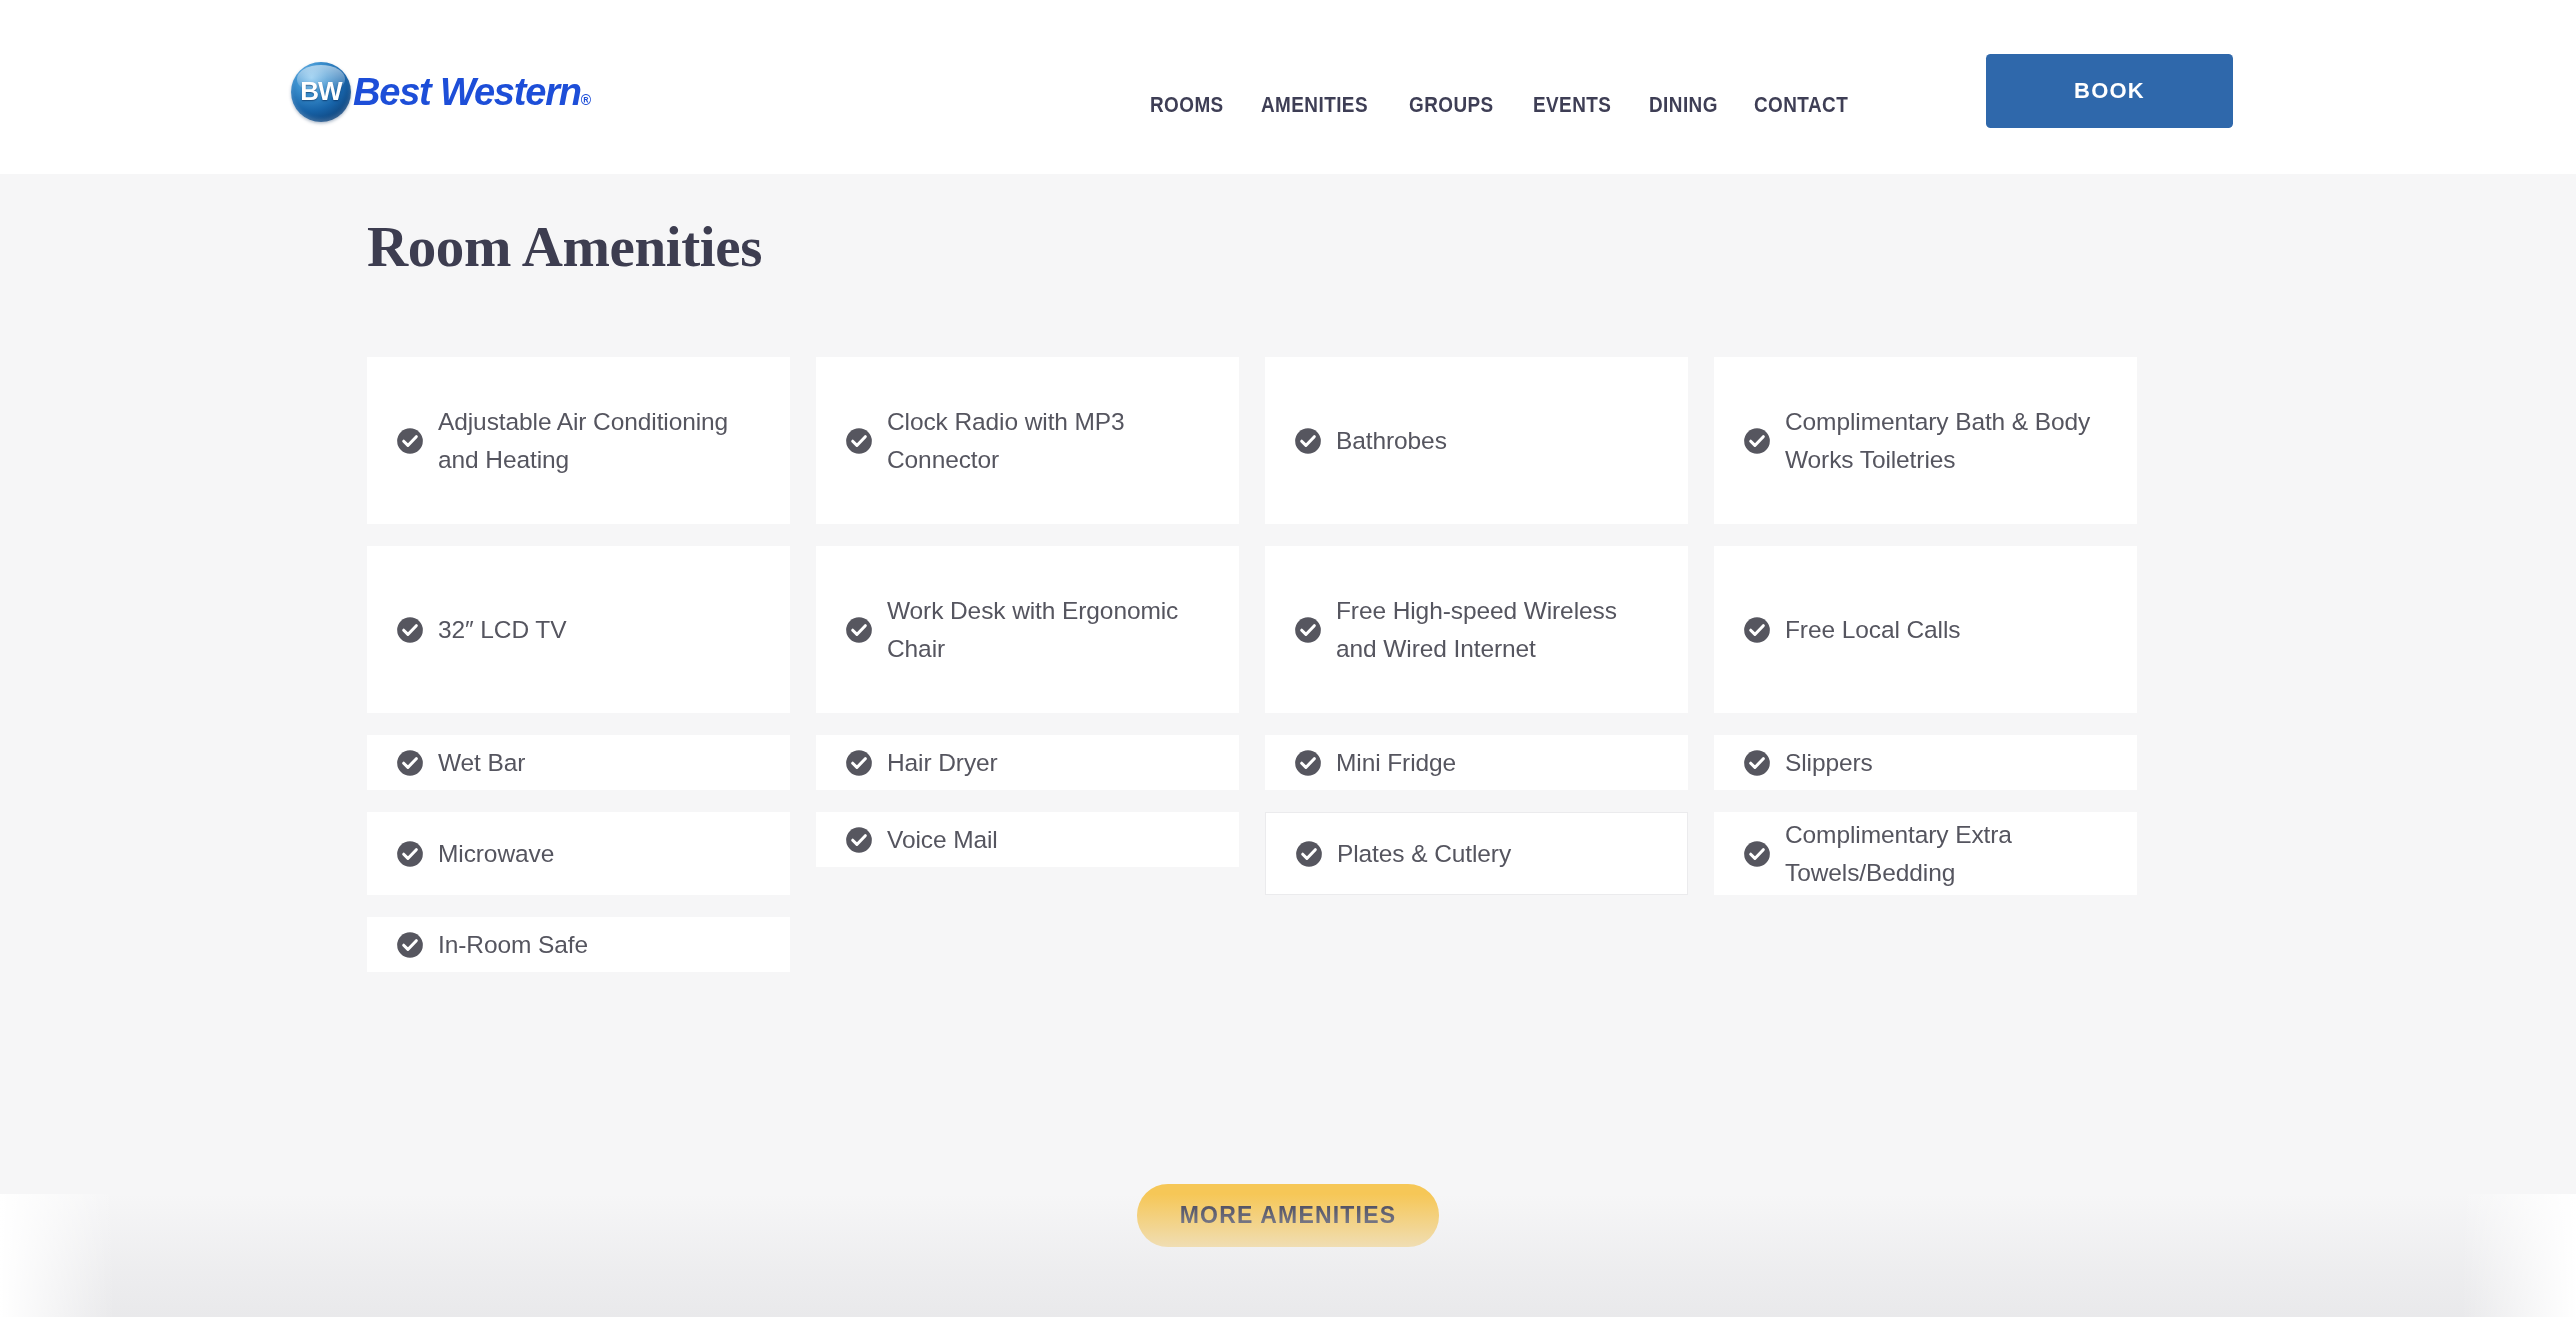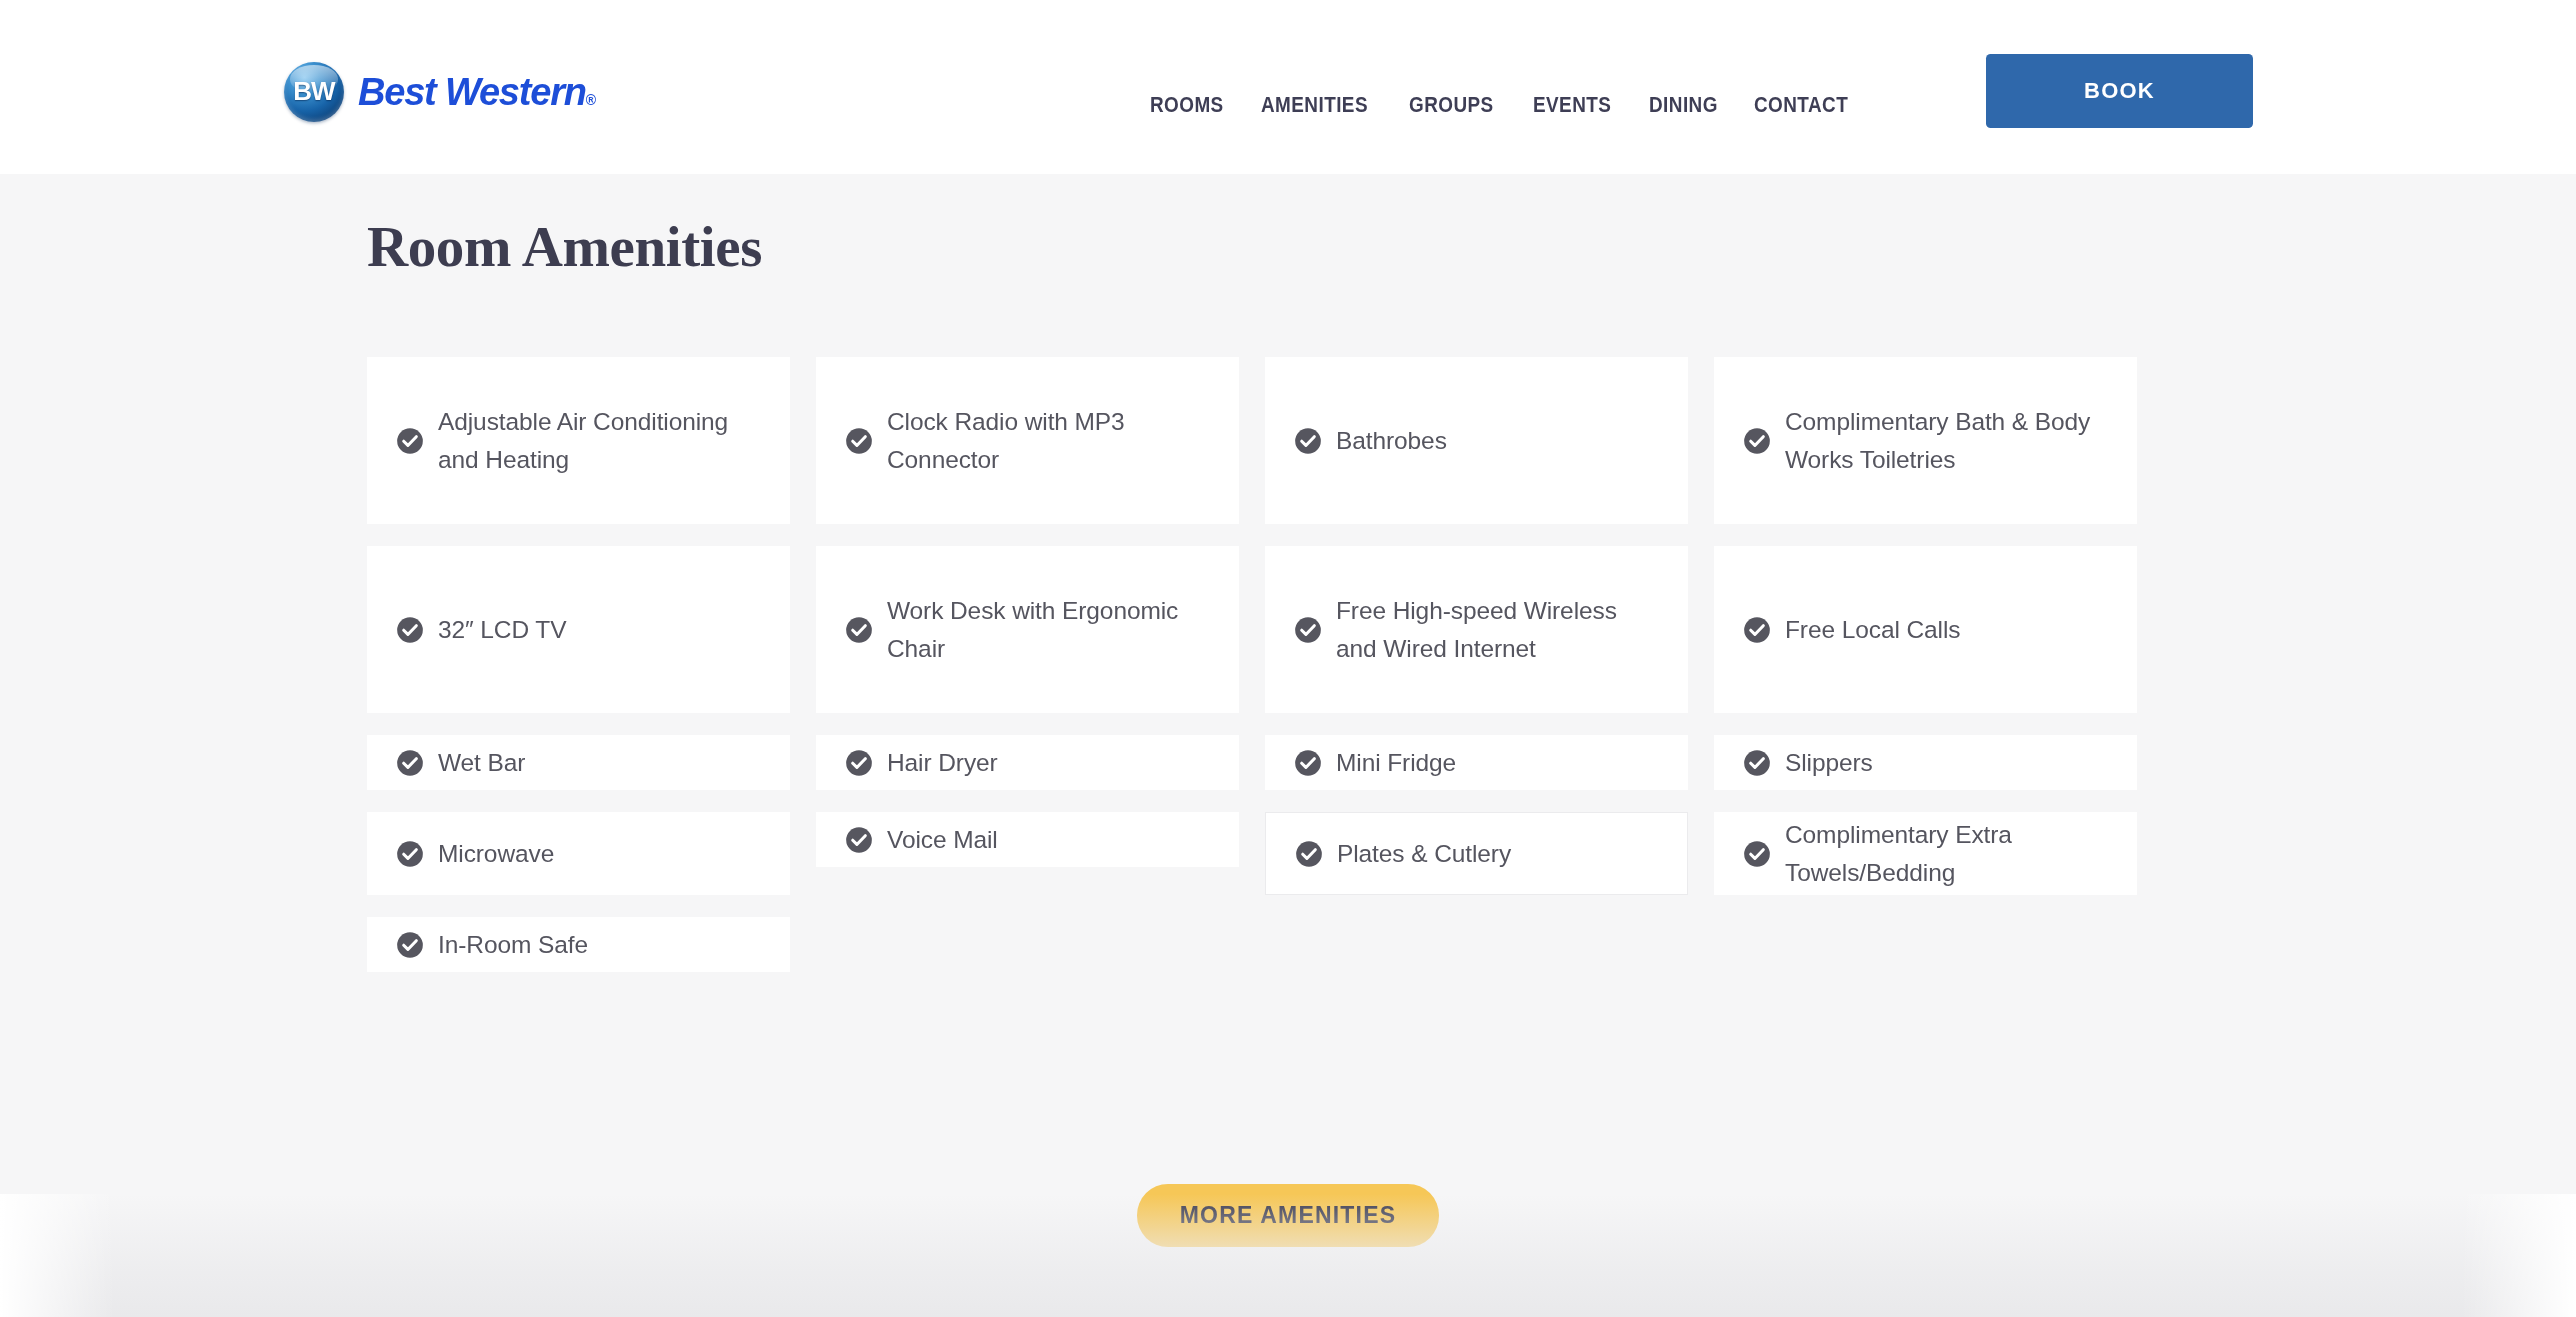--- a/index.html
+++ b/index.html
@@ -30,25 +30,25 @@
     position: absolute;
     top: 0; left: 0;
     width: 2576px;
     height: 174px;
     background: #ffffff;
     z-index: 5;
   }
 
   .brand {
     position: absolute;
-    left: 284px;
+    left: 291px;
     top: 56px;
     display: flex;
     align-items: center;
-    gap: 14px;
+    gap: 2px;
     height: 71px;
   }
 
   .brand-badge {
     width: 60px;
     height: 60px;
     border-radius: 50%;
     background:
        radial-gradient(circle at 34% 26%, #7fc2ee 0%, #3d92d0 26%, #1763a8 56%, #0d3f76 82%, #0a2f5c 100%);
     box-shadow: inset 0 -2.3px 4.6px rgba(255,255,255,0.22),
@@ -116,21 +116,21 @@
     white-space: nowrap;
     transform: scaleX(0.88);
     transform-origin: left center;
     cursor: pointer;
   }
 
   .book-button {
     position: absolute;
     left: 1986px;
     top: 54px;
-    width: 267px;
+    width: 247px;
     height: 74px;
     border: none;
     border-radius: 4.6px;
     background: #2f68ab;
     color: #ffffff;
     font-family: "Liberation Sans", sans-serif;
     font-size: 22px;
     font-weight: bold;
     letter-spacing: 1.2px;
     cursor: pointer;

